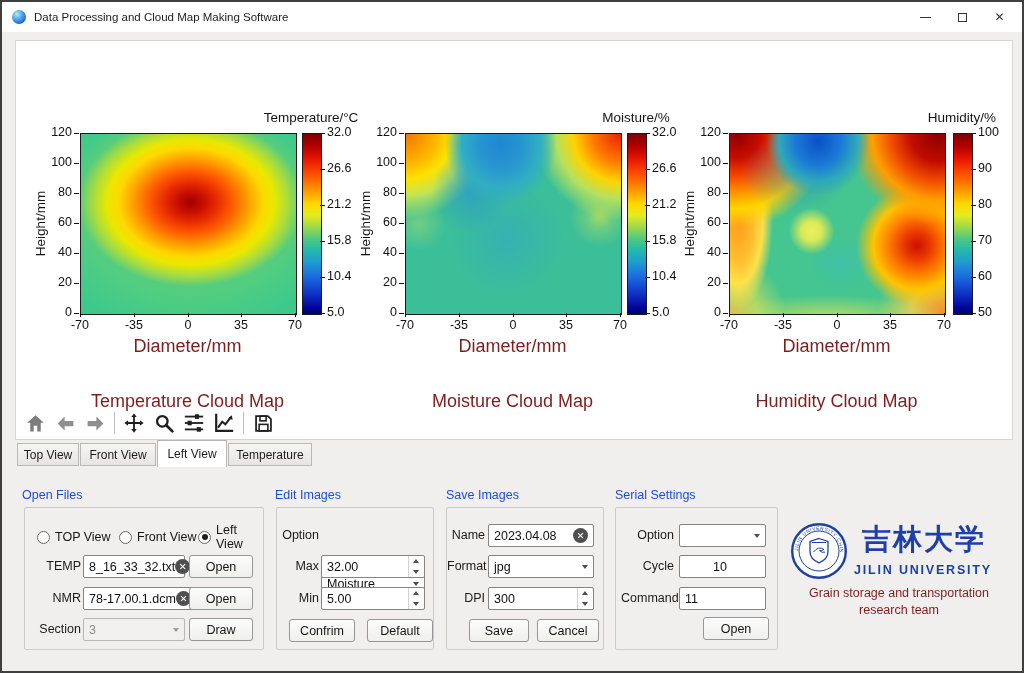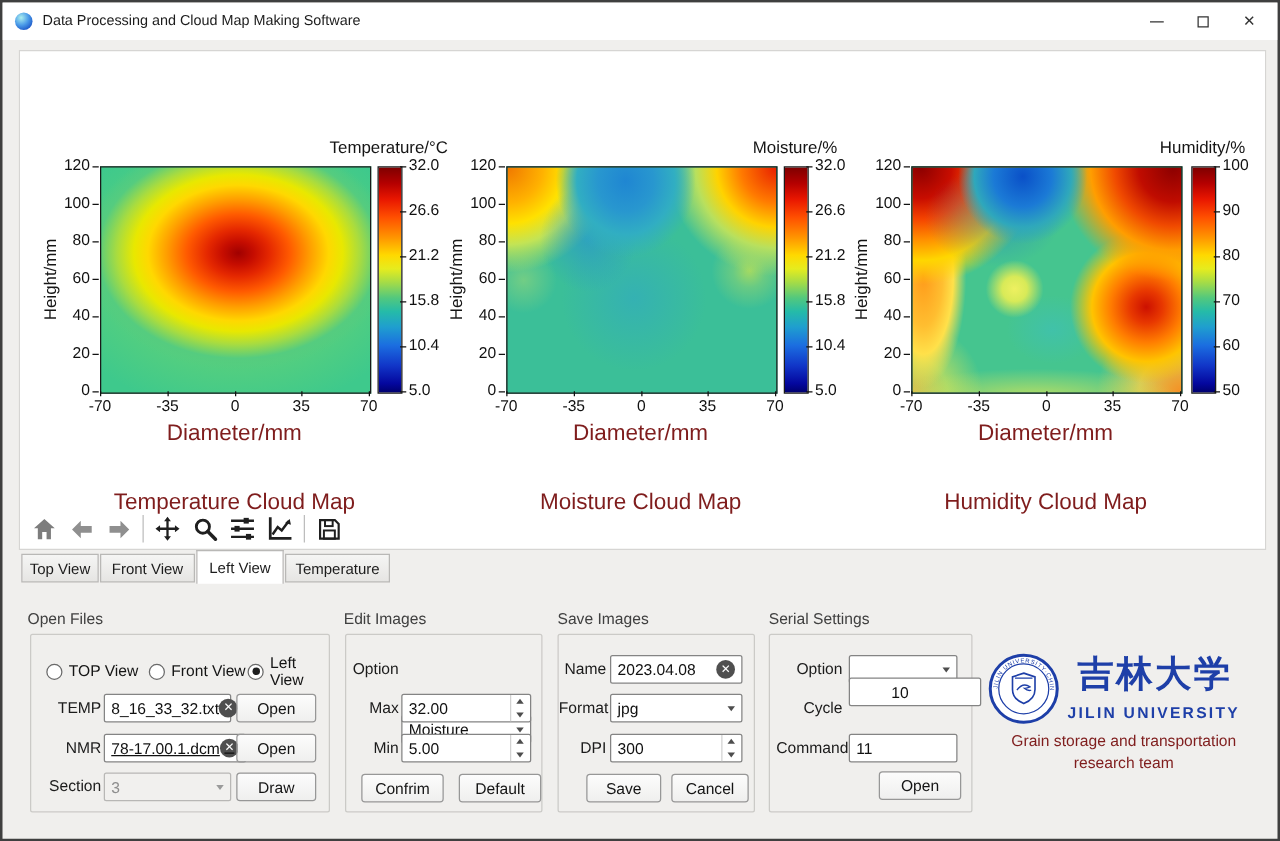--- a/index.html
+++ b/index.html
@@ -66,21 +66,21 @@
   
   .toolbar{position:absolute;left:22px;top:408px;height:26px;display:flex;align-items:center;gap:8px;}
   .tbtn{width:22px;height:22px;display:flex;align-items:center;justify-content:center;}
   .tsep{width:1px;height:22px;background:#bdbdbd;}
   
   .tab{position:absolute;top:441px;height:23px;box-sizing:border-box;display:flex;align-items:center;
     justify-content:center;font-size:12px;color:#1c1c1c;background:linear-gradient(#f5f5f4,#e6e5e3);
     border:1px solid #b9b8b6;z-index:1;}
   .tab.active{top:438px;height:27px;background:#fff;border-bottom:none;z-index:3;}
   
-  .glabel{position:absolute;font-size:12.5px;color:#404040;}
+  .glabel{position:absolute;font-size:12.5px;color:#1d4ed8;}
   .groupbox{position:absolute;top:505px;height:143px;border:1px solid #cbcac7;border-radius:2px;
     background:#f0efed;box-sizing:border-box;}
   .row-label{position:absolute;font-size:12.5px;color:#1b1b1b;height:23px;line-height:23px;text-align:right;}
   .field{position:absolute;height:23px;background:#fff;border:1px solid #848484;border-radius:2px;
     box-sizing:border-box;display:flex;align-items:center;padding:0 5px;font-size:12.5px;color:#111;}
   .field.disabled{background:#f1f0ee;border-color:#b8b7b5;color:#8d8d8d;}
   .clear{margin-left:auto;width:15px;height:15px;border-radius:50%;background:#4f4f4f;color:#fff;
     font-size:9.5px;line-height:15px;text-align:center;flex:none;}
   .tri-dn{width:0;height:0;border-left:3.5px solid transparent;border-right:3.5px solid transparent;
     border-top:4.5px solid #4d4d4d;}
@@ -279,21 +279,21 @@
       <span class="rb sel"></span>
       <span>Left View</span>
     </div>
     <div class="row-label" style="left:4px;top:47px;width:52px;">TEMP</div>
     <div class="field" style="left:58px;top:47px;width:102px;">
       <span>8_16_33_32.txt</span>
       <span class="clear">✕</span>
     </div>
     <div class="btn" style="left:164px;top:47px;width:64px;">Open</div>
     <div class="row-label" style="left:4px;top:79px;width:52px;">NMR</div>
-    <div class="field" style="left:58px;top:79px;width:114px;text-decoration:underline;">
+    <div class="field" style="left:58px;top:79px;width:114px;">
       <span>78-17.00.1.dcm</span>
       <span class="clear">✕</span>
     </div>
     <div class="btn" style="left:164px;top:79px;width:64px;">Open</div>
     <div class="row-label" style="left:4px;top:110px;width:52px;">Section</div>
     <div class="field disabled" style="left:58px;top:110px;width:102px;">
       <span>3</span>
       <span class="tri-dn combo-arrow" style="border-top-color:#9a9a9a;"></span>
     </div>
     <div class="btn" style="left:164px;top:110px;width:64px;">Draw</div>
@@ -351,21 +351,21 @@
   </div>
 
   <div class="glabel" style="left:613px;top:486px;">Serial Settings</div>
   <div class="groupbox" style="left:613px;width:163px;">
     <div class="row-label" style="left:5px;top:16px;width:53px;">Option</div>
     <div class="field" style="left:63px;top:16px;width:87px;">
       <span></span>
       <span class="tri-dn combo-arrow"></span>
     </div>
     <div class="row-label" style="left:5px;top:47px;width:53px;">Cycle</div>
-    <div class="field" style="left:63px;top:34px;width:106px;padding-left:33px;">
+    <div class="field" style="left:63px;top:47px;width:87px;padding-left:33px;">
       <span>10</span>
     </div>
     <div class="row-label" style="left:5px;top:79px;width:53px;">Command</div>
     <div class="field" style="left:63px;top:79px;width:87px;">
       <span>11</span>
     </div>
     <div class="btn" style="left:87px;top:109px;width:66px;">Open</div>
   </div>
 
   <svg class="abs" style="left:788px;top:520px;" width="58" height="58" viewBox="0 0 58 58">

